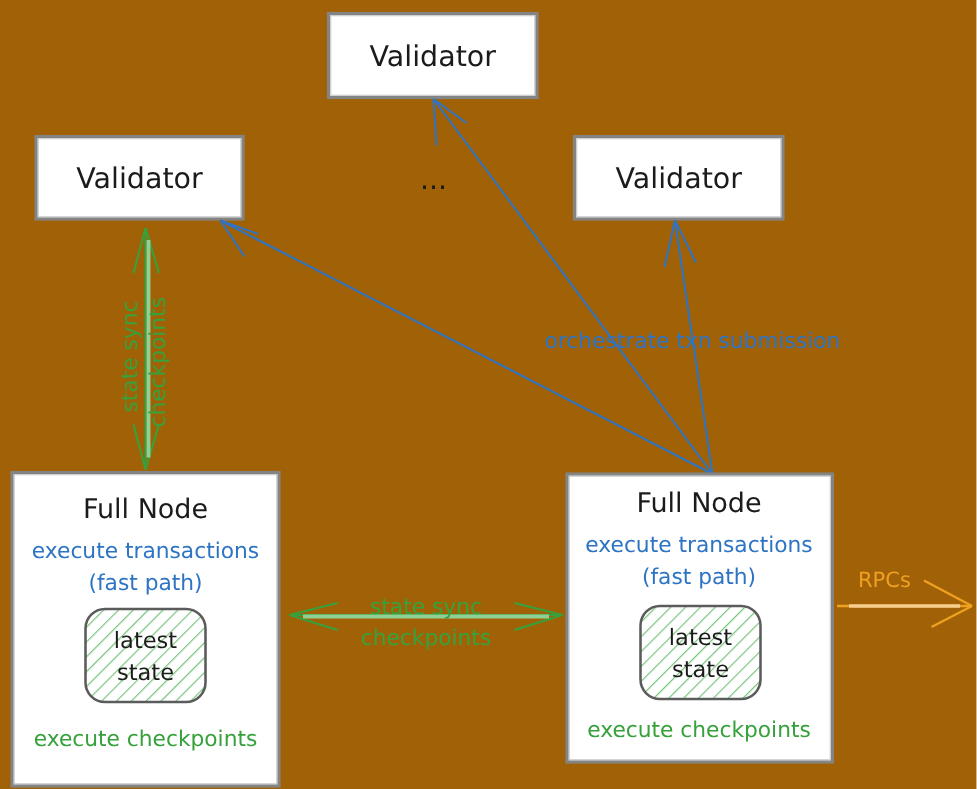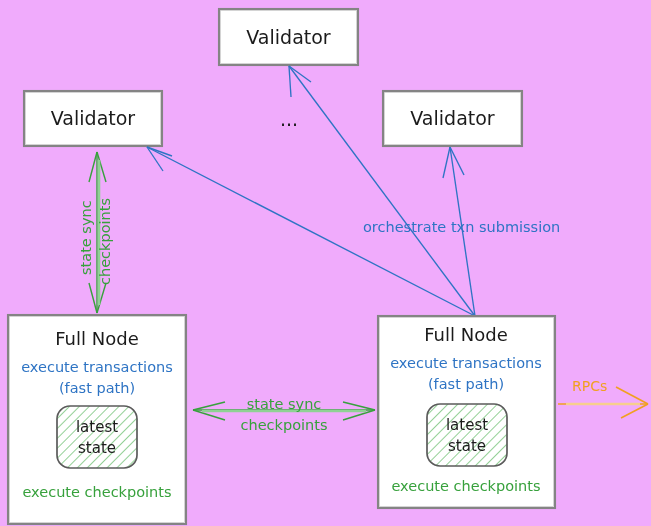--- a/index.html
+++ b/index.html
@@ -11,21 +11,21 @@
   body {
     width: 651px;
     height: 526px;
     font-family: "DejaVu Sans", sans-serif;
     overflow: hidden;
   }
   #canvas {
     position: relative;
     width: 651px;
     height: 526px;
-    background: #f0abfc;
+    background: #a16207;
   }
   #diagram-svg {
     position: absolute;
     left: 0;
     top: 0;
     width: 651px;
     height: 526px;
   }
   .node-label {
     font-family: "DejaVu Sans", sans-serif;

